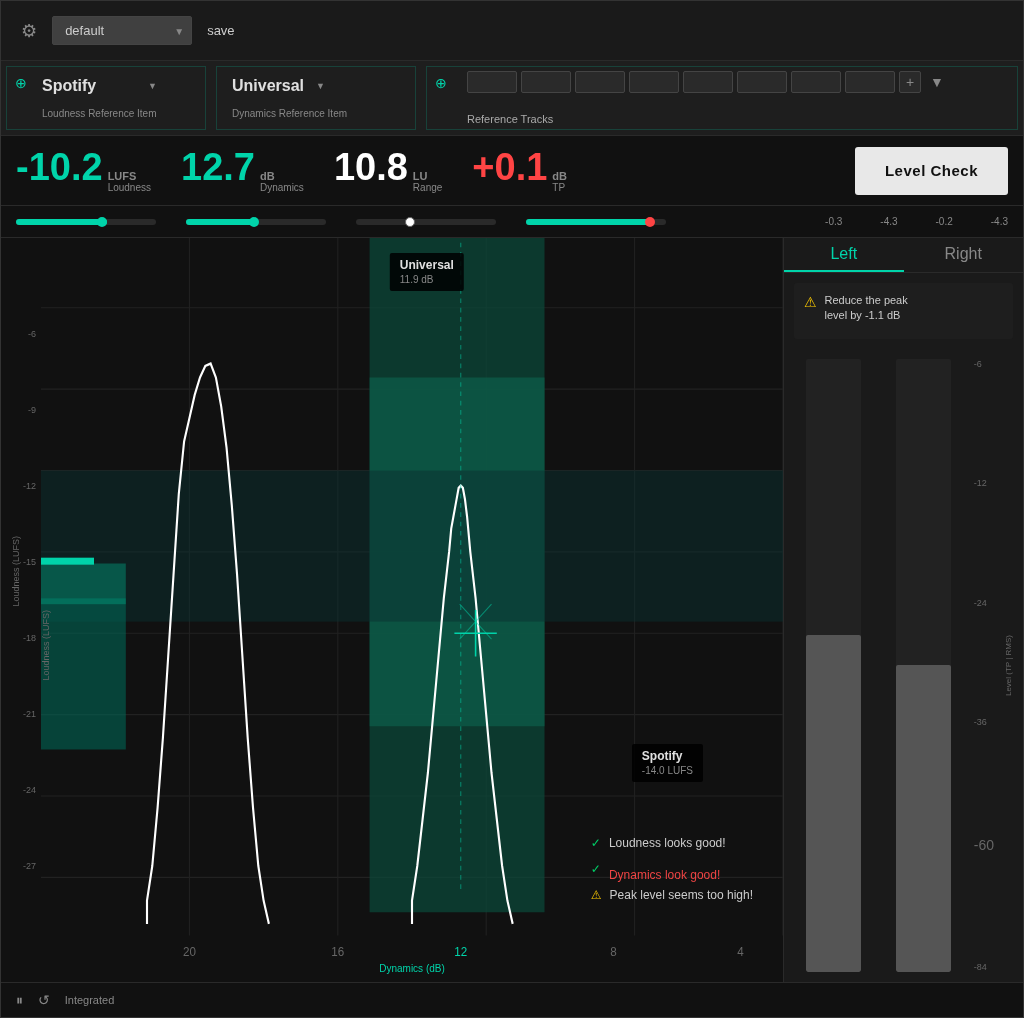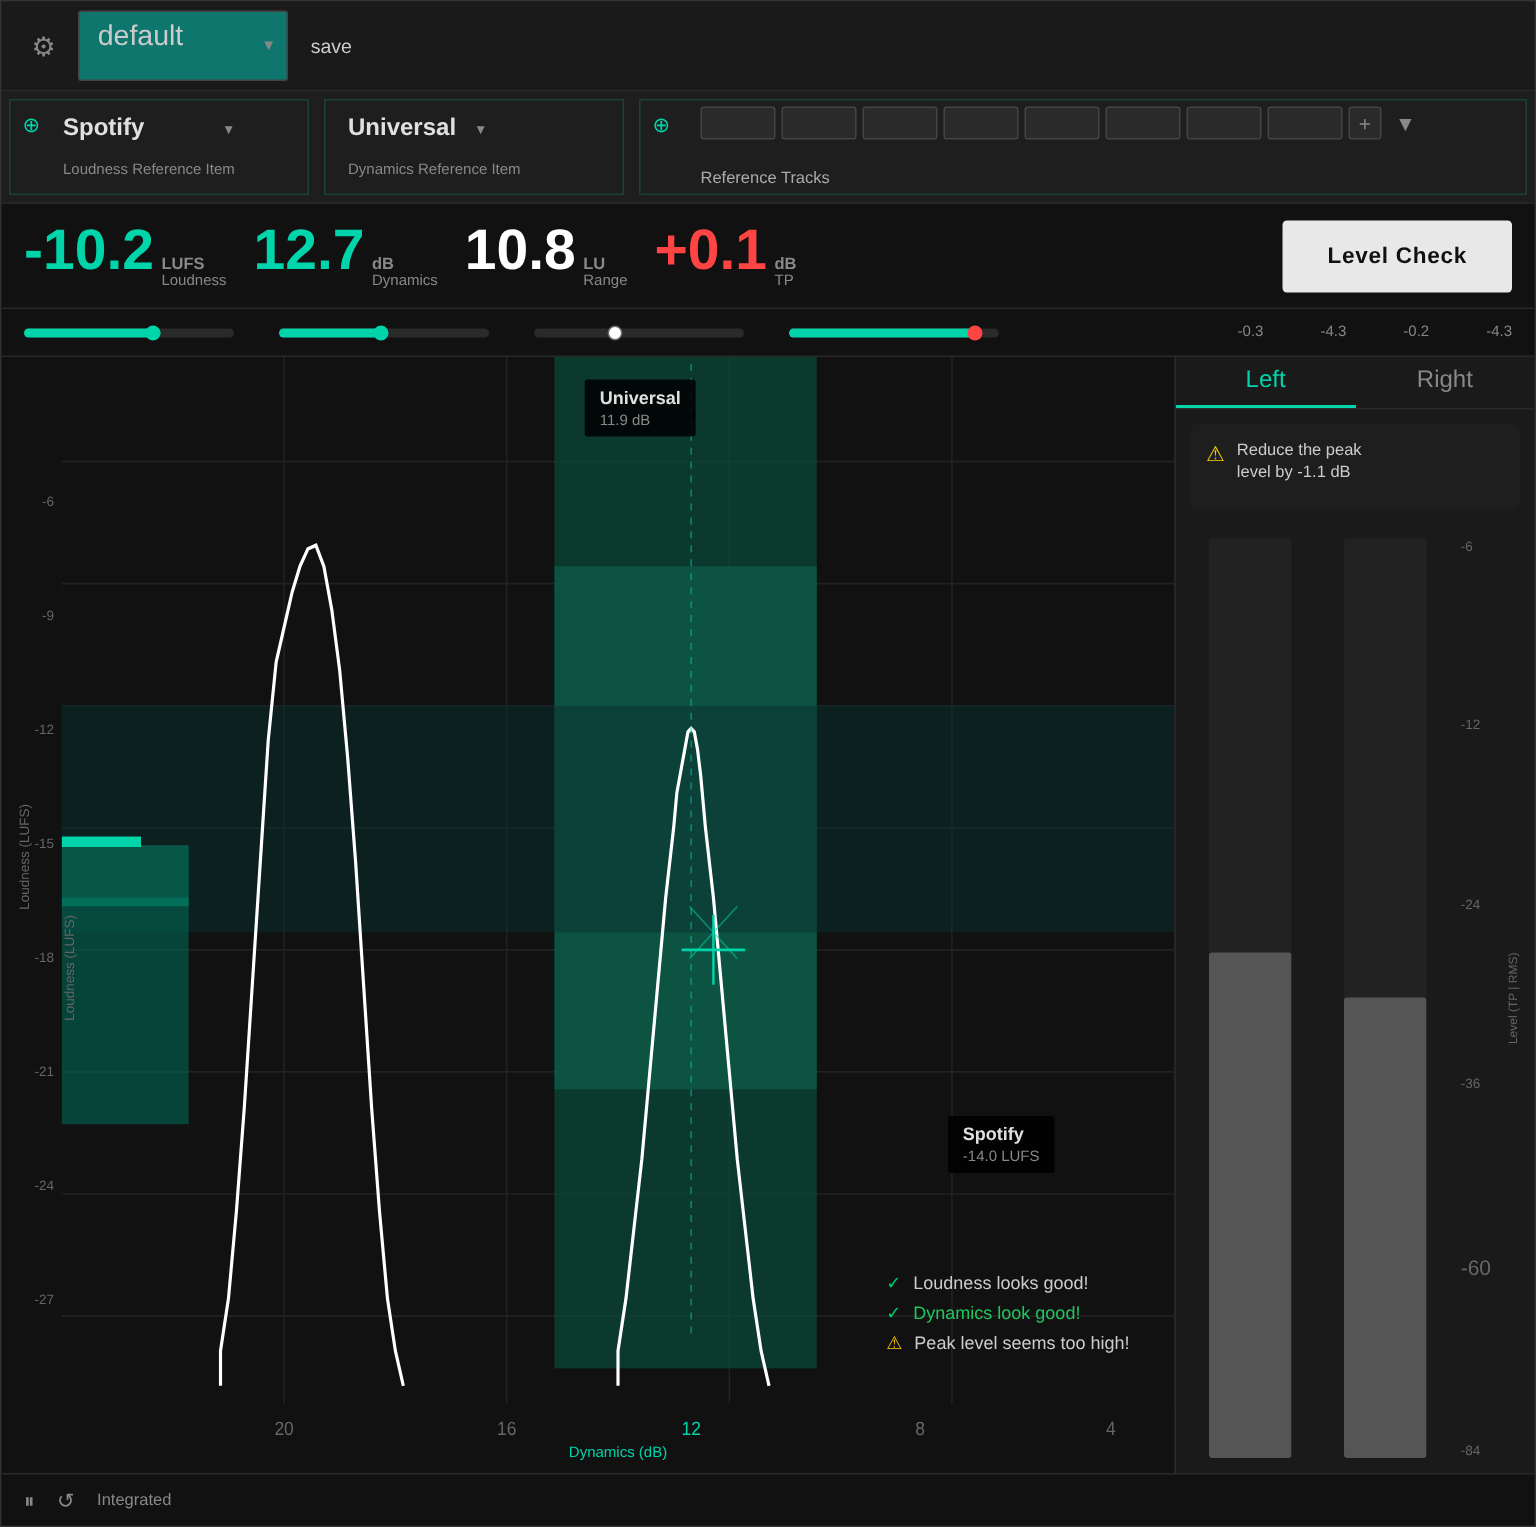--- a/index.html
+++ b/index.html
@@ -39,25 +39,25 @@
       font-size: 22px;
       font-weight: 300;
       letter-spacing: 1px;
     }
     .header-right {
       display: flex;
       align-items: center;
       gap: 15px;
     }
     .preset-dropdown {
-      background: #0f766e;
+      background: #404040;
       border: 1px solid #444;
       color: #ccc;
-      padding: 6px 30px 18px 12px;
-      font-size: 19px;
+      padding: 6px 30px 6px 12px;
+      font-size: 13px;
       appearance: none;
       cursor: pointer;
       border-radius: 2px;
       width: 140px;
       position: relative;
     }
     .preset-wrapper {
       position: relative;
       display: inline-block;
     }
@@ -198,21 +198,21 @@
       cursor: pointer;
       margin-left: 5px;
     }
 
     
     .meters-row {
       display: flex;
       align-items: center;
       background: #111;
       padding: 5px 15px;
-      gap: 18px;
+      gap: 30px;
       border-bottom: 1px solid #2a2a2a;
       height: 70px;
     }
     .meter-group {
       display: flex;
       align-items: baseline;
       gap: 5px;
     }
     .meter-value-loudness {
       color: #00d4aa;
@@ -647,21 +647,21 @@
         </div>
 
         
         <div class="status-items">
           <div class="status-item">
             <span class="status-green">✓</span>
             <span style="color:#ccc;font-size:12px;">Loudness looks good!</span>
           </div>
           <div class="status-item">
             <span class="status-green">✓</span>
-            <span style="color:#22c55e;font-size:12px;">Dynamics look good!</span>
+            <span style="color:#ef4444;font-size:12px;margin-top:12px;">Dynamics look good!</span>
           </div>
           <div class="status-item">
             <span class="status-yellow">⚠</span>
             <span style="color:#ccc;font-size:12px;">Peak level seems too high!</span>
           </div>
         </div>
 
         
         <div style="position:absolute;bottom:8px;left:50%;transform:translateX(-50%);color:#00d4aa;font-size:10px;">Dynamics (dB)</div>
 

